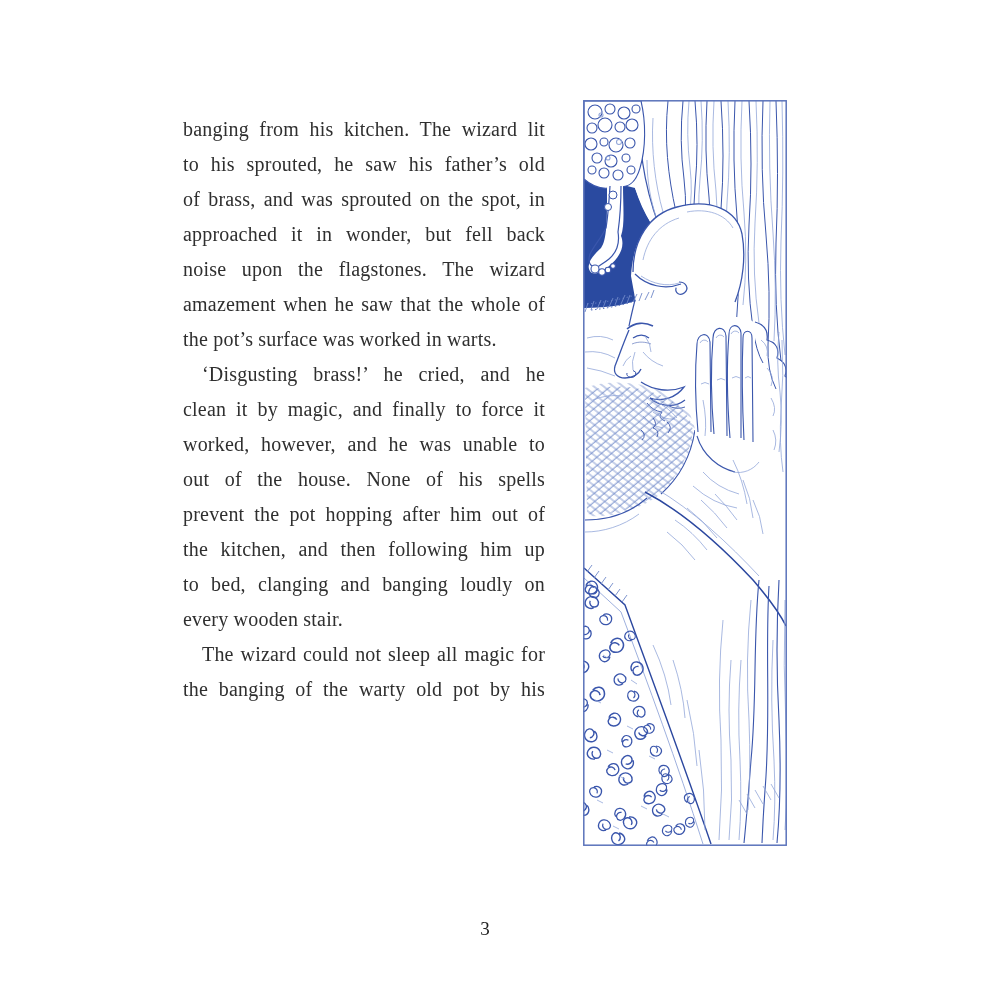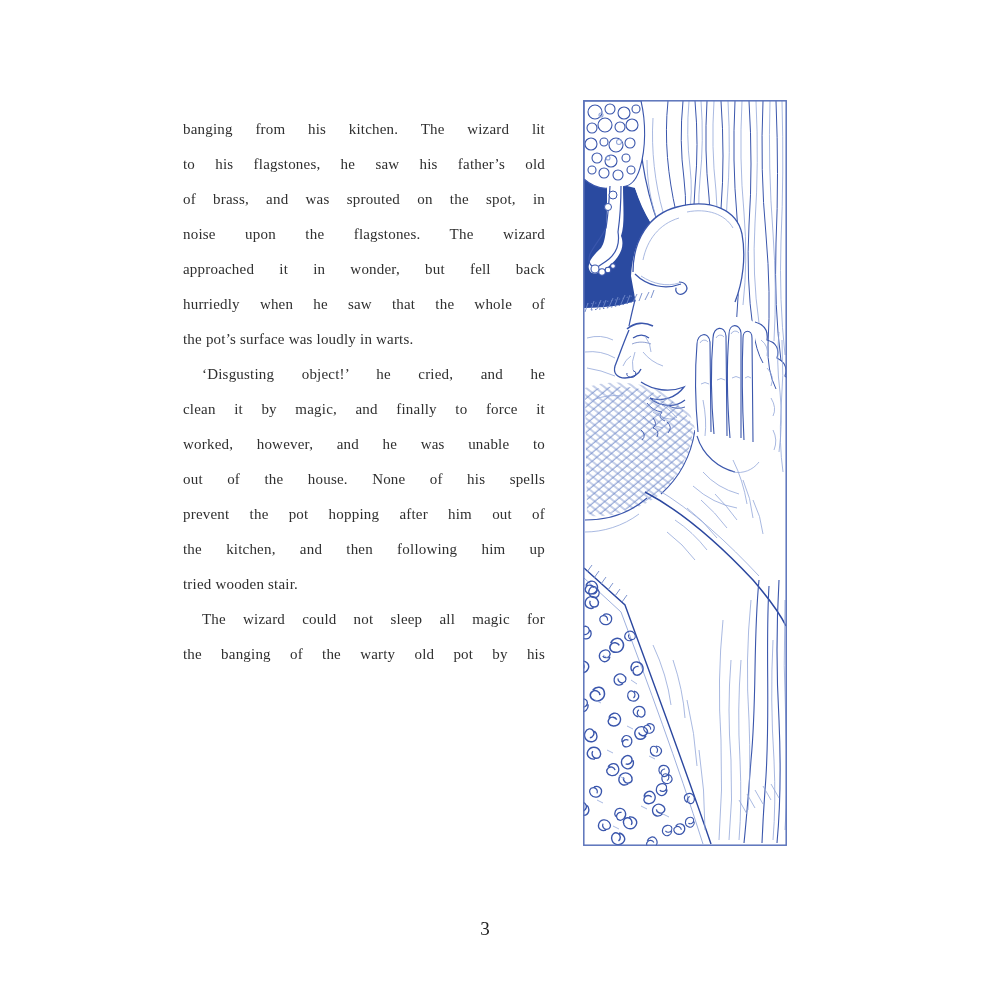--- a/index.html
+++ b/index.html
@@ -12,21 +12,21 @@
     --text:#2f2f2f;
   }
   html,body{margin:0;padding:0;}
   body{
     width:1000px;height:1000px;background:#ffffff;position:relative;
     font-family:"Liberation Serif", serif;overflow:hidden;
   }
   .page{position:absolute;inset:0;background:#fff;}
   .text-block{
     position:absolute;left:183px;top:112px;width:362px;
-    font-size:15px;line-height:35px;color:var(--text);
+    font-size:20px;line-height:35px;color:var(--text);
     letter-spacing:0.2px;
   }
   .line{
     height:35px;text-align:justify;text-align-last:justify;text-justify:inter-word;
     white-space:normal;
   }
   .line.end{text-align-last:left;}
   .line.indent{text-indent:19px;}
   .page-num{
     position:absolute;left:425px;top:918px;width:120px;height:26px;
@@ -37,33 +37,34 @@
   }
   .illustration svg{display:block;}
 </style>
 </head>
 <body>
 
 <div class="page">
 
   <div class="text-block">
     <div class="line">banging from his kitchen. The wizard lit</div>
-    <div class="line">to his flagstones, he saw his father’s old</div>
+    <div class="line">to his sprouted, he saw his father’s old</div>
     <div class="line">of brass, and was sprouted on the spot, in</div>
+    <div class="line">approached it in wonder, but fell back</div>
     <div class="line">noise upon the flagstones. The wizard</div>
-    <div class="line">approached it in wonder, but fell back</div>
-    <div class="line">hurriedly when he saw that the whole of</div>
-    <div class="line end">the pot’s surface was loudly in warts.</div>
-    <div class="line indent">‘Disgusting object!’ he cried, and he</div>
+    <div class="line">amazement when he saw that the whole of</div>
+    <div class="line end">the pot’s surface was worked in warts.</div>
+    <div class="line indent">‘Disgusting brass!’ he cried, and he</div>
     <div class="line">clean it by magic, and finally to force it</div>
     <div class="line">worked, however, and he was unable to</div>
     <div class="line">out of the house. None of his spells</div>
     <div class="line">prevent the pot hopping after him out of</div>
     <div class="line">the kitchen, and then following him up</div>
-    <div class="line end">tried wooden stair.</div>
+    <div class="line">to bed, clanging and banging loudly on</div>
+    <div class="line end">every wooden stair.</div>
     <div class="line indent">The wizard could not sleep all magic for</div>
     <div class="line">the banging of the warty old pot by his</div>
   </div>
 
   <div class="illustration" role="img" aria-label="Blue ink drawing: a sleepless wizard in a nightcap presses his hand to his face while his father's old warty cooking pot dangles its single brass foot above; bed curtains hang behind and a swirl-patterned bedspread covers the bed">
     <svg width="204" height="746" viewBox="0 0 204 746" xmlns="http://www.w3.org/2000/svg">
       <defs>
         <path id="sw" fill="none" stroke="#3a56ac" stroke-width="1.4" d="M0,6 C0,1 5,-2.5 9,0.5 C13.5,3.8 12.5,10.5 7,12.3 C2.6,13.6 -0.6,10.6 0.6,7 C1.6,4 5.6,3 8,5.2"></path>
         <pattern id="hA" width="6" height="6" patternUnits="userSpaceOnUse" patternTransform="rotate(38)">
           <path d="M0,3 H6" stroke="#8097cf" stroke-width="0.9"></path>

